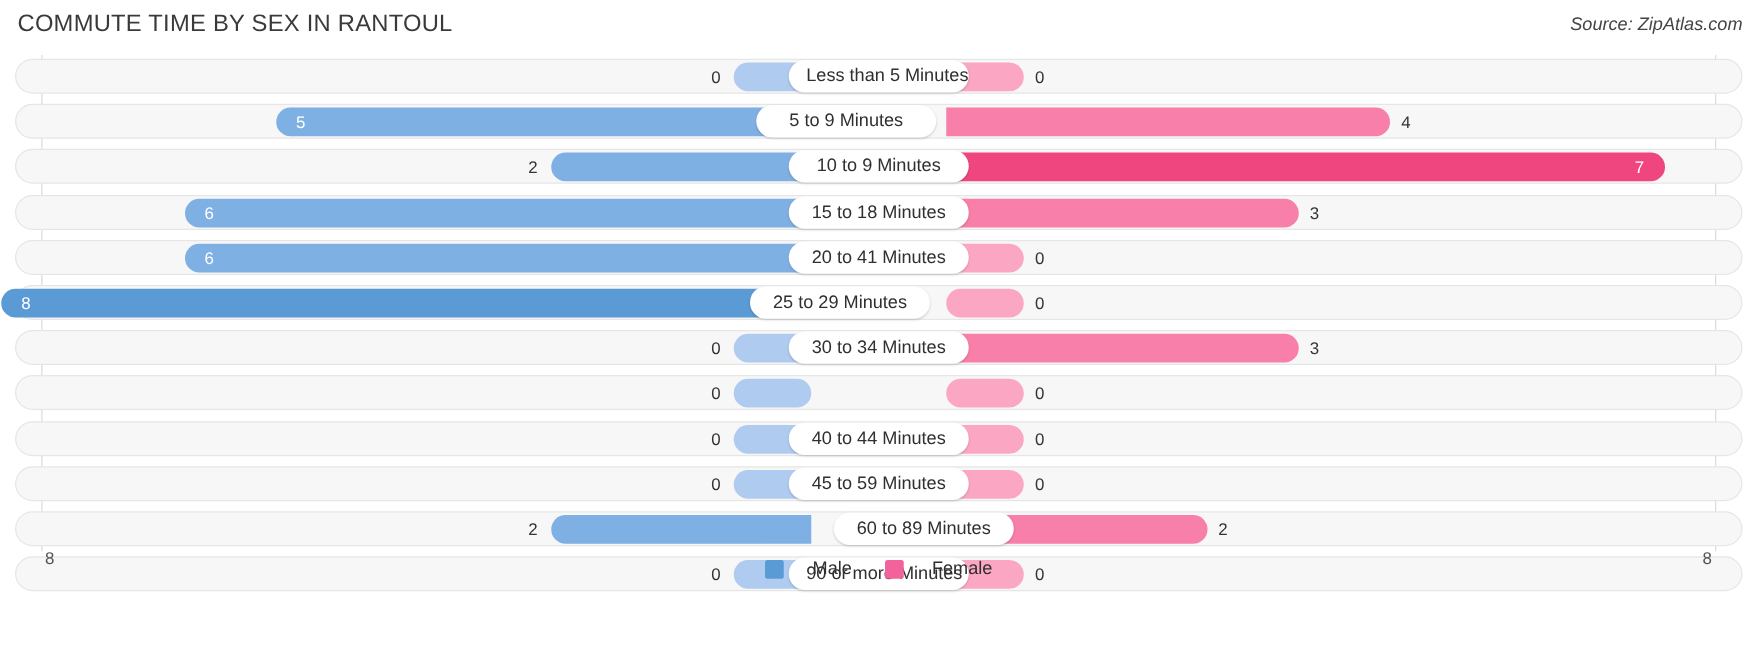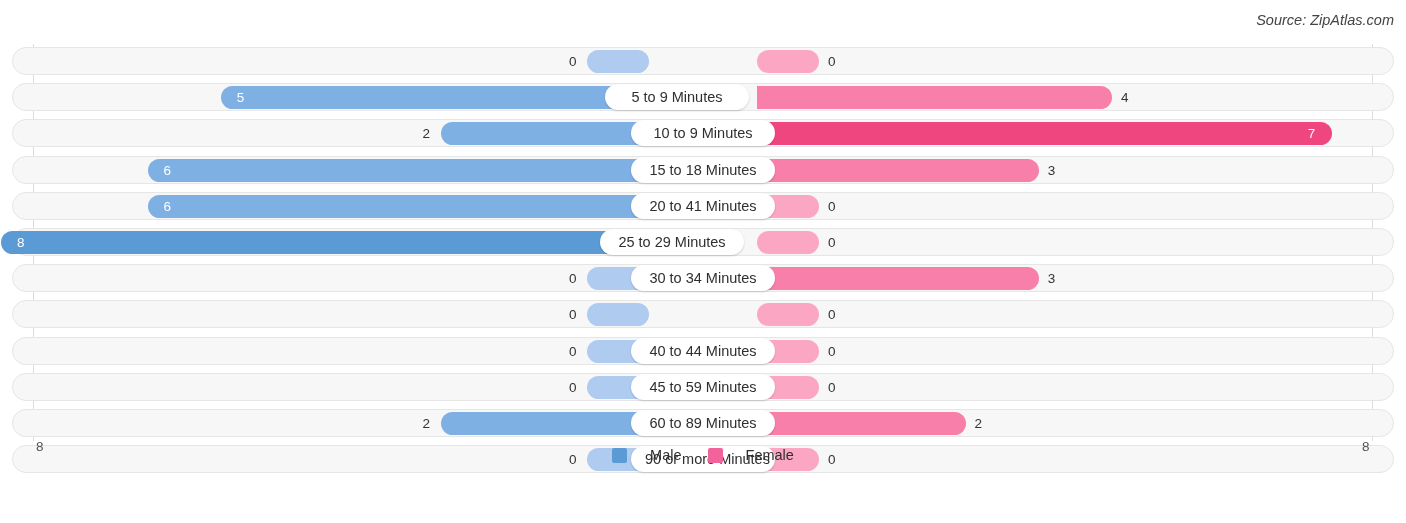--- a/index.html
+++ b/index.html
@@ -167,34 +167,36 @@
   }
   .legend-text {
     font-size: 14.5px;
     color: #2f2f2f;
   }
 </style>
 </head>
 <body>
 
 <div class="header">
+  <div class="chart-title">COMMUTE TIME BY SEX IN RANTOUL</div>
   <div class="source">Source: ZipAtlas.com</div>
 </div>
 
 <div class="plot">
   <div class="gridline grid-left"></div>
   <div class="gridline grid-right"></div>
 
   <div class="rows" id="rows">
       <div class="row">
         <div class="track"></div>
         <div class="bar bar-male rounded-both" style="left: 587px; width: 62px; background: rgb(175, 203, 239);"></div>
         <div class="val val-out" style="left: 569px;">0</div>
         <div class="bar bar-female rounded-both" style="left: 757px; width: 62px; background: rgb(251, 167, 195);"></div>
         <div class="val val-out" style="left: 828px;">0</div>
+        <div class="pill" style="left: 631px; width: 144px;">Less than 5 Minutes</div>
       </div>
       <div class="row">
         <div class="track"></div>
         <div class="bar bar-male" style="left: 220.75px; width: 428.25px; background: rgb(127, 176, 228);"></div>
         <div class="val val-in" style="left: 236.75px;">5</div>
         <div class="bar bar-female" style="left: 757px; width: 355px; background: rgb(247, 127, 169);"></div>
         <div class="val val-out" style="left: 1121px;">4</div>
         <div class="pill" style="left: 605px; width: 144px;">5 to 9 Minutes</div>
       </div>
       <div class="row">
@@ -259,21 +261,21 @@
         <div class="bar bar-female rounded-both" style="left: 757px; width: 62px; background: rgb(251, 167, 195);"></div>
         <div class="val val-out" style="left: 828px;">0</div>
         <div class="pill" style="left: 631px; width: 144px;">45 to 59 Minutes</div>
       </div>
       <div class="row">
         <div class="track"></div>
         <div class="bar bar-male" style="left: 440.5px; width: 208.5px; background: rgb(127, 176, 228);"></div>
         <div class="val val-out" style="left: 422.5px;">2</div>
         <div class="bar bar-female" style="left: 757px; width: 208.5px; background: rgb(247, 127, 169);"></div>
         <div class="val val-out" style="left: 974.5px;">2</div>
-        <div class="pill" style="left: 631px; width: 144px;">60 to 89 Minutes</div>
+        <div class="pill" style="left: 667px; width: 144px;">60 to 89 Minutes</div>
       </div>
       <div class="row">
         <div class="track"></div>
         <div class="bar bar-male rounded-both" style="left: 587px; width: 62px; background: rgb(175, 203, 239);"></div>
         <div class="val val-out" style="left: 569px;">0</div>
         <div class="bar bar-female rounded-both" style="left: 757px; width: 62px; background: rgb(251, 167, 195);"></div>
         <div class="val val-out" style="left: 828px;">0</div>
         <div class="pill" style="left: 631px; width: 144px;">90 or more Minutes</div>
       </div>
     </div>

